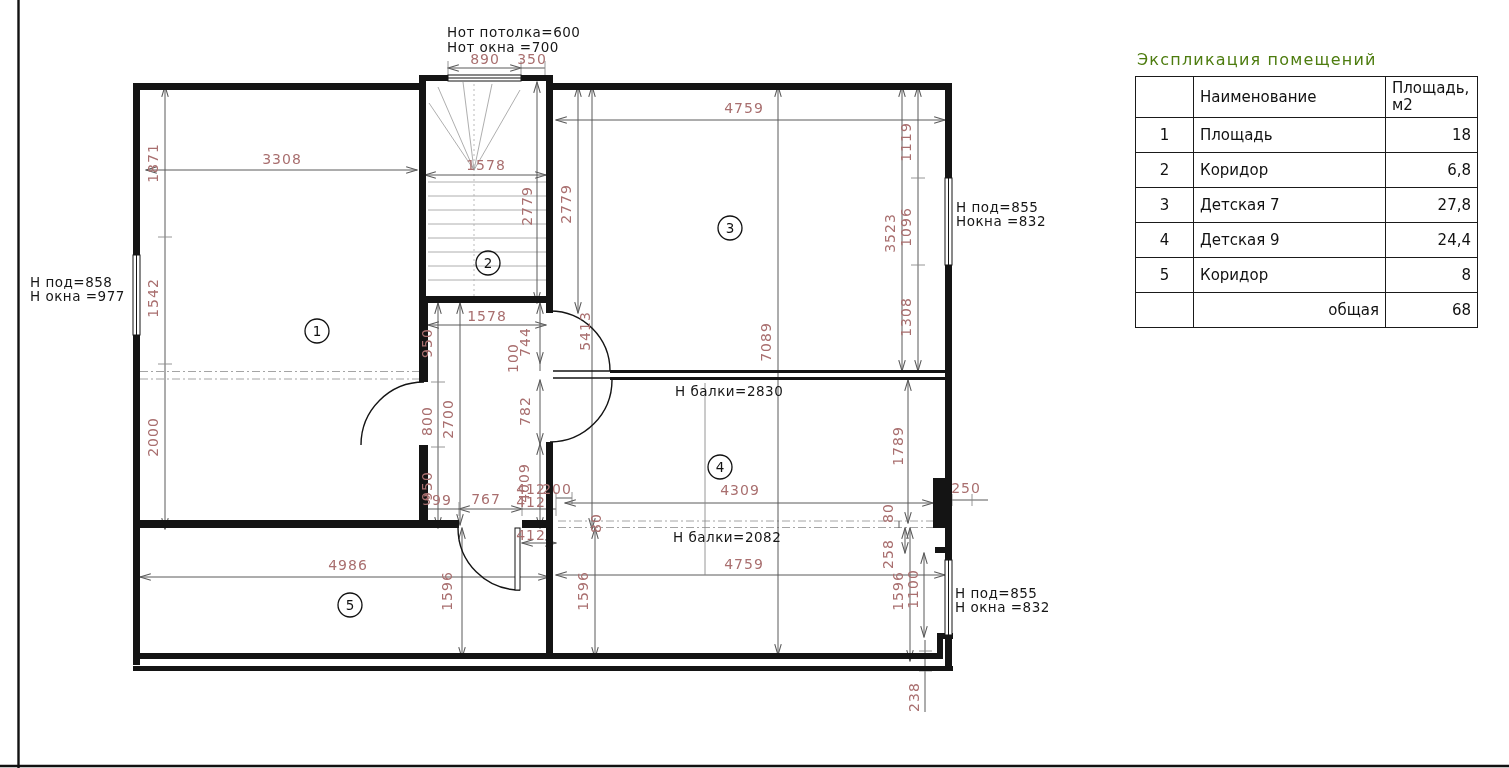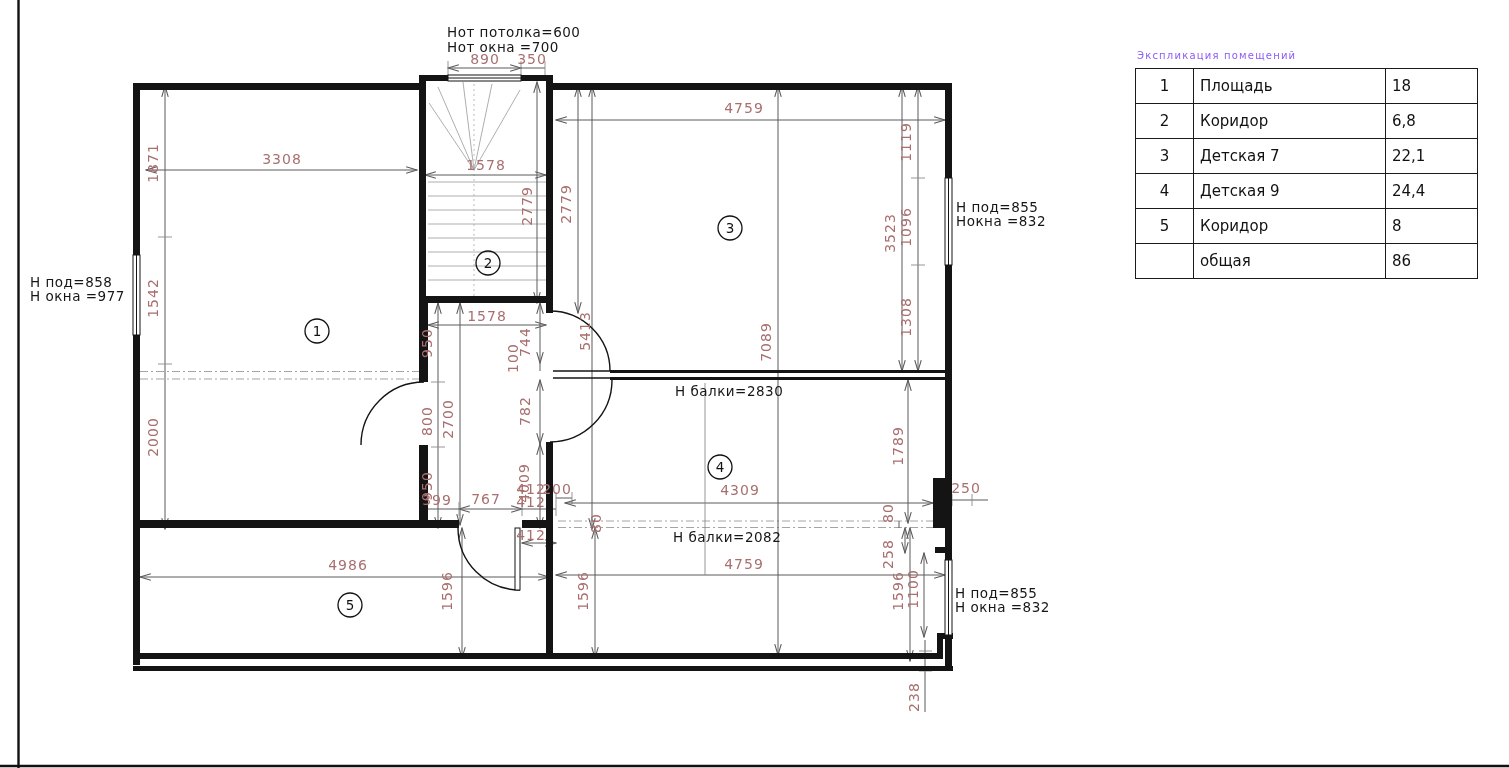--- a/index.html
+++ b/index.html
@@ -11,29 +11,29 @@
   .note-t{font-size:13.5px;letter-spacing:.5px;fill:#161616;
           font-family:"DejaVu Sans",sans-serif;}
   .room-n{font-size:13.5px;fill:#111;text-anchor:middle;}
   .thin{stroke:#5a5a5a;stroke-width:1;fill:none;}
   .xline{stroke:#8a8a8a;stroke-width:.9;fill:none;}
   .dash{stroke:#9a9a9a;stroke-width:.9;fill:none;stroke-dasharray:8 3 2 3;}
   .dots{stroke:#aaa;stroke-width:.8;fill:none;stroke-dasharray:2 3;}
   .tread{stroke:#999;stroke-width:.8;fill:none;}
   .door{stroke:#141414;stroke-width:1.4;fill:none;}
   .legend{position:absolute;left:1135px;top:50px;width:342px;}
-  .legend-title{font-size:10px;letter-spacing:1.2px;color:#8b5cf6;margin:0 0 7px 2px;}
+  .legend-title{font-size:16px;letter-spacing:1.2px;color:#4d7c0f;margin:0 0 7px 2px;}
   .legend table{border-collapse:collapse;width:342px;table-layout:fixed;}
   .legend td{border:1.2px solid #1a1a1a;font-size:15px;color:#111;
              vertical-align:middle;padding:2px 6px;height:30px;}
   .legend tr.hdr td{height:36px;}
   .c-num{text-align:center;padding:2px 2px;}
   .c-name{text-align:left;padding-left:9px;}
-  .c-area{text-align:left;}
-  .c-total{text-align:left;padding-right:9px;}
+  .c-area{text-align:right;}
+  .c-total{text-align:right;padding-right:9px;}
   .hdr-area div{line-height:17px;}
 </style>
 </head>
 <body>
 
 <svg id="plan-svg" width="1509" height="768" viewBox="0 0 1509 768" xmlns="http://www.w3.org/2000/svg">
   <defs>
     <marker id="arr" viewBox="0 0 12 8" refX="11" refY="4" markerWidth="13" markerHeight="9" orient="auto-start-reverse" markerUnits="userSpaceOnUse">
       <path d="M1,1 L11,4 L1,7" fill="none" stroke="#5a5a5a" stroke-width="1"></path>
     </marker>
@@ -263,45 +263,53 @@
 
 <div class="legend">
   <div class="legend-title">Экспликация помещений</div>
   <table>
     <colgroup>
         <col style="width:58px">
         <col style="width:192px">
         <col style="width:92px">
       </colgroup>
     <tbody id="legend-body">
+      <tr class="hdr">
+        <td class="c-num"></td>
+        <td class="c-name">Наименование</td>
+        <td class="hdr-area">
+          <div>Площадь,</div>
+          <div>м2</div>
+        </td>
+      </tr>
     <tr>
           <td class="c-num">1</td>
           <td class="c-name">Площадь</td>
           <td class="c-area">18</td>
         </tr>
         <tr>
           <td class="c-num">2</td>
           <td class="c-name">Коридор</td>
           <td class="c-area">6,8</td>
         </tr>
         <tr>
           <td class="c-num">3</td>
           <td class="c-name">Детская 7</td>
-          <td class="c-area">22,1</td>
+          <td class="c-area">27,8</td>
         </tr>
         <tr>
           <td class="c-num">4</td>
           <td class="c-name">Детская 9</td>
           <td class="c-area">24,4</td>
         </tr>
         <tr>
           <td class="c-num">5</td>
           <td class="c-name">Коридор</td>
           <td class="c-area">8</td>
         </tr>
         <tr>
           <td class="c-num"></td>
           <td class="c-total">общая</td>
-          <td class="c-area">86</td>
+          <td class="c-area">68</td>
         </tr>
       </tbody>
   </table>
 </div>
 
 </body></html>

